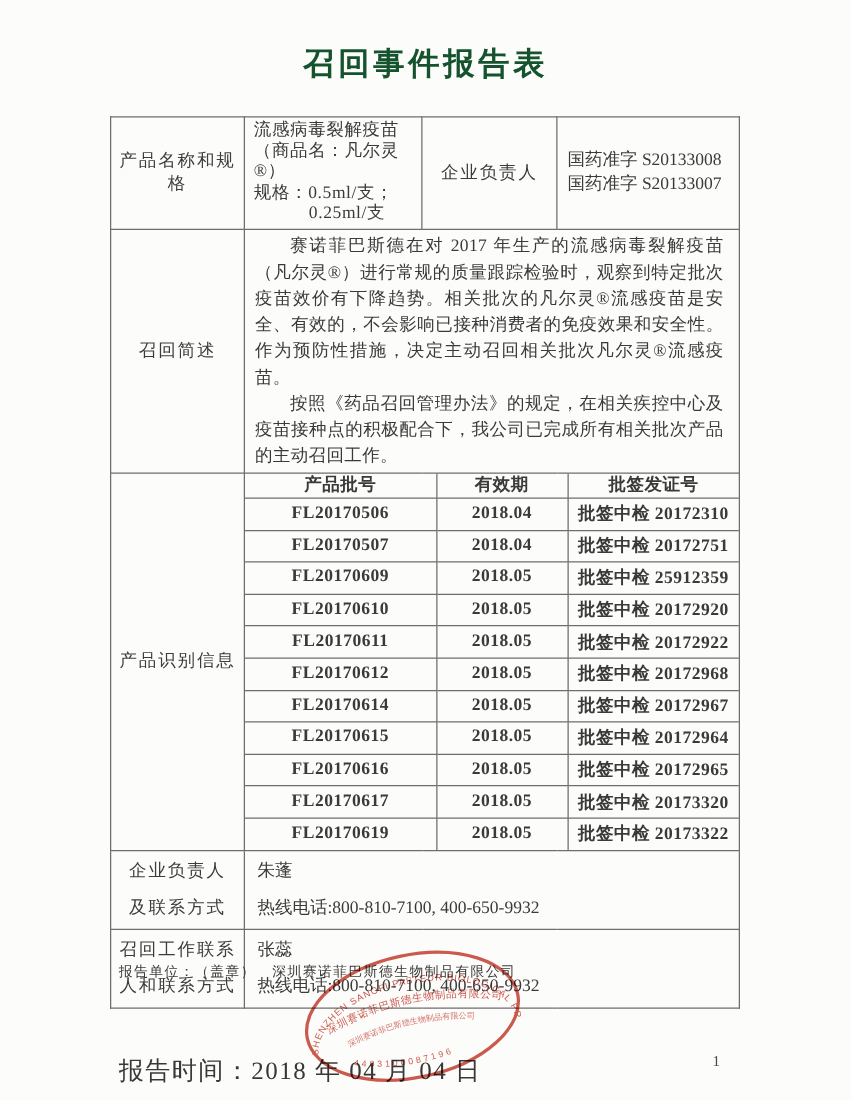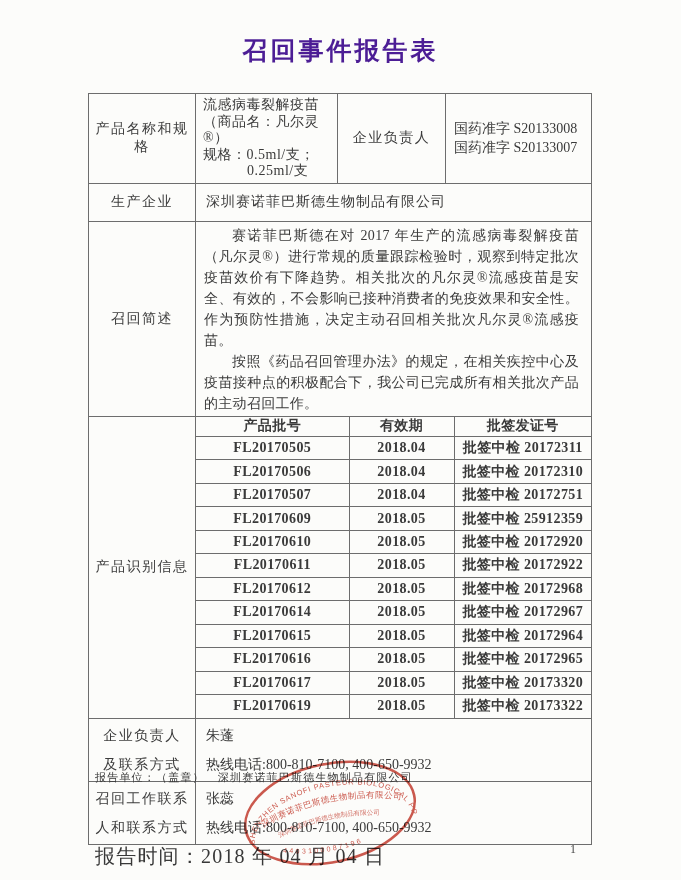--- a/index.html
+++ b/index.html
@@ -9,21 +9,21 @@
     font-family:"Liberation Serif", serif;
     color:#3a3a3a;
     position:relative;
     overflow:hidden;
   }
   .page-title {
     position:absolute; top:34px; left:0; width:100%;
     text-align:center;
     font-family:"Liberation Sans", sans-serif;
     font-size:25px; font-weight:600; letter-spacing:3px;
-    color:#4c1d95;
+    color:#14532d;
   }
   table.doc {
     position:absolute; left:88px; top:93px; width:503px;
     border-collapse:collapse; table-layout:fixed;
     font-size:14px;
   }
   table.doc td, table.doc th { border:1px solid #6d6d6d; vertical-align:middle; }
   .lbl { text-align:center; letter-spacing:1.5px; padding:0 5px; color:#3c3c3c; }
   tr.r1 td { height:72px; }
   tr.r2 td { height:35px; }
@@ -77,24 +77,20 @@
       <div>（商品名：凡尔灵®）</div>
       <div>规格：0.5ml/支；</div>
       <div class="indent">0.25ml/支</div>
     </td>
     <td class="lbl">企业负责人</td>
     <td class="appcell">
       <div>国药准字 S20133008</div>
       <div>国药准字 S20133007</div>
     </td>
   </tr>
-  <tr class="r2">
-    <td class="lbl">生产企业</td>
-    <td colspan="3" class="mfr">深圳赛诺菲巴斯德生物制品有限公司</td>
-  </tr>
   <tr class="r3">
     <td class="lbl">召回简述</td>
     <td colspan="3" class="sum">
       <p>赛诺菲巴斯德在对 2017 年生产的流感病毒裂解疫苗（凡尔灵®）进行常规的质量跟踪检验时，观察到特定批次疫苗效价有下降趋势。相关批次的凡尔灵®流感疫苗是安全、有效的，不会影响已接种消费者的免疫效果和安全性。作为预防性措施，决定主动召回相关批次凡尔灵®流感疫苗。</p>
       <p>按照《药品召回管理办法》的规定，在相关疾控中心及疫苗接种点的积极配合下，我公司已完成所有相关批次产品的主动召回工作。</p>
     </td>
   </tr>
   <tr class="r4">
     <td class="lbl">产品识别信息</td>
     <td colspan="3" class="batchwrap">
@@ -104,25 +100,20 @@
               <col style="width:105px">
               <col>
             </colgroup>
         <tbody>
               <tr class="bh">
           <th>产品批号</th>
           <th>有效期</th>
           <th>批签发证号</th>
         </tr>
         <tr>
-                <td>FL20170505</td>
-                <td>2018.04</td>
-                <td>批签中检 20172311</td>
-              </tr>
-        <tr>
                 <td>FL20170506</td>
                 <td>2018.04</td>
                 <td>批签中检 20172310</td>
               </tr>
         <tr>
                 <td>FL20170507</td>
                 <td>2018.04</td>
                 <td>批签中检 20172751</td>
               </tr>
         <tr>

